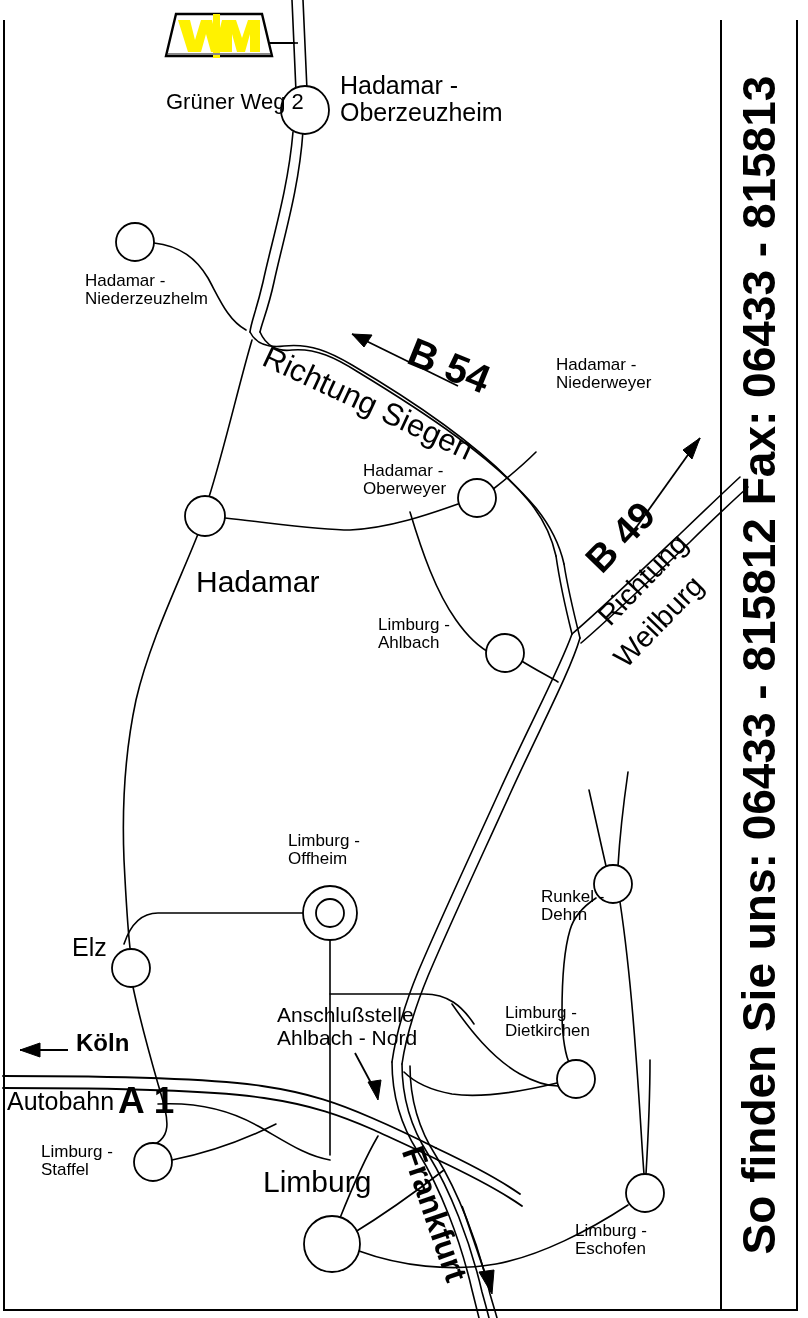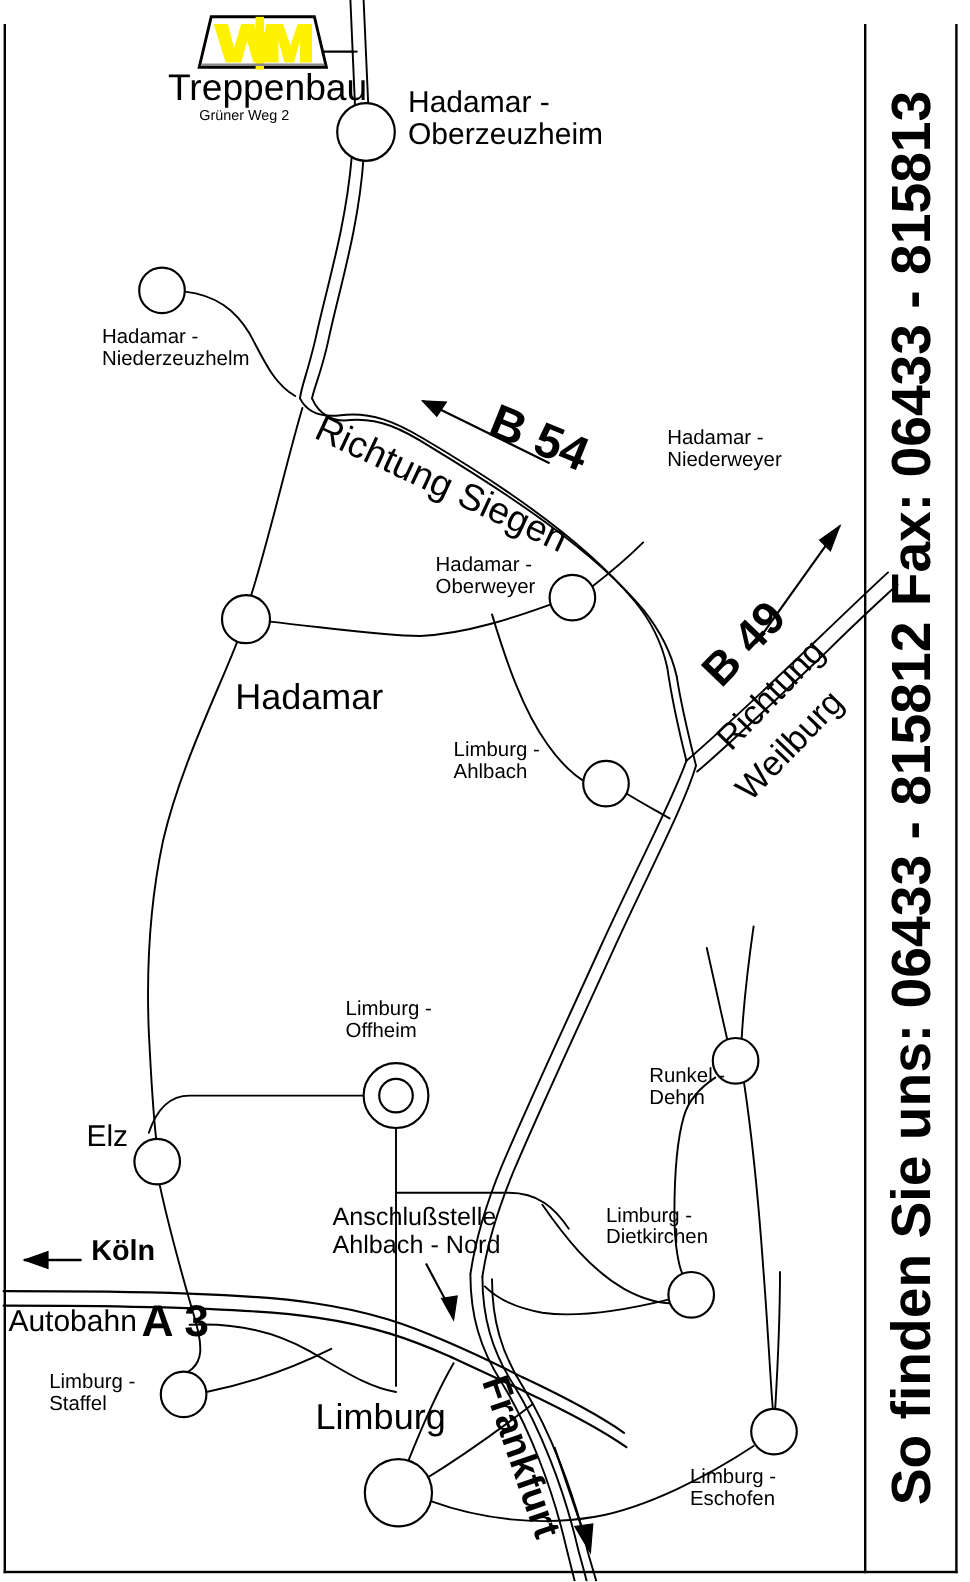--- a/index.html
+++ b/index.html
@@ -221,22 +221,21 @@
 
       <g fill="#FFF200">
         <path d="M 14 8 L 26 8 L 31 28 L 37 8 L 48 8 L 53 28 L 58 8 L 70 8 L 60 40 L 47 40 L 42 22 L 37 40 L 24 40 Z"></path>
         <path d="M 60 8 L 72 8 L 78 26 L 84 8 L 96 8 L 96 40 L 86 40 L 86 22 L 81 40 L 73 40 L 68 22 L 68 40 L 60 40 Z"></path>
         <rect x="49" y="2" width="7" height="44"></rect>
       </g>
       <path d="M 4 42 L 106 42" stroke="#888" stroke-width="2" fill="none"></path>
     </svg>
   </div>
 
-  <div class="lbl l" style="left:140px; top:56px; font-size:31px;">Treppenbau</div>
-  <div class="lbl l" style="left:166px; top:90px; font-size:12px;">Grüner Weg 2</div>
+  <div class="lbl l" style="left:166px; top:90px; font-size:22px;">Grüner Weg 2</div>
 
   <div class="lbl l t-lg" style="left:340px; top:72px;">Hadamar -
 Oberzeuzheim</div>
   <div class="lbl l t-sm" style="left:85px;  top:272px;">Hadamar -
 Niederzeuzhelm</div>
   <div class="lbl l t-sm" style="left:556px; top:356px;">Hadamar -
 Niederweyer</div>
   <div class="lbl l t-sm" style="left:363px; top:462px;">Hadamar -
 Oberweyer</div>
   <div class="lbl l t-xl" style="left:196px; top:552px;margin-top:14px;">Hadamar</div>
@@ -258,21 +257,21 @@
 Ahlbach - Nord</div>
 
   <div class="lbl l" style="left:418px; top:330px; font-size:40px; font-weight:bold; transform:rotate(22deg); transform-origin:left top;">B 54</div>
   <div class="lbl l" style="left:272px; top:340px; font-size:31px; transform:rotate(25deg); transform-origin:left top;">Richtung Siegen</div>
 
   <div class="lbl l" style="left:578px; top:552px; font-size:38px; font-weight:bold; transform:rotate(-46deg); transform-origin:left top;">B 49</div>
   <div class="lbl l" style="left:592px; top:610px; font-size:29px; transform:rotate(-46deg); transform-origin:left top;">Richtung</div>
   <div class="lbl l" style="left:608px; top:652px; font-size:29px; transform:rotate(-46deg); transform-origin:left top;">Weilburg</div>
 
   <div class="lbl l" style="left:7px; top:1088px; font-size:25px;">Autobahn</div>
-  <div class="lbl l" style="left:118px; top:1081px; font-size:37px; font-weight:bold;">A 3</div>
+  <div class="lbl l" style="left:118px; top:1081px; font-size:37px; font-weight:bold;">A 1</div>
 
   <div class="lbl l" style="left:76px; top:1030px; font-size:24px; font-weight:bold;">Köln</div>
 
   <div class="lbl l" style="left:428px; top:1142px; font-size:32px; font-weight:bold; transform:rotate(71deg); transform-origin:left top;">Frankfurt</div>
 
   <div id="side-panel">
     <div id="contact-text">So finden Sie uns: 06433 - 815812  Fax: 06433 - 815813</div>
   </div>
 
 </div>

